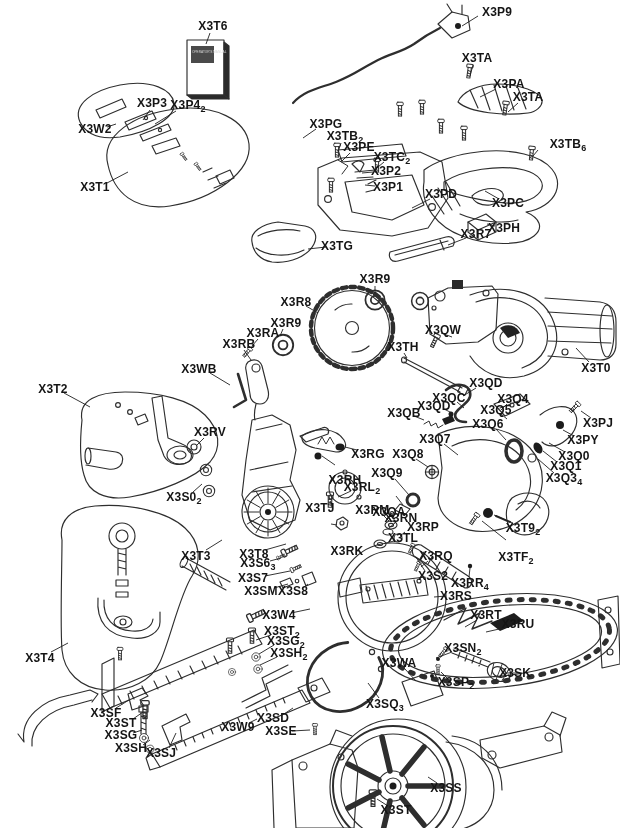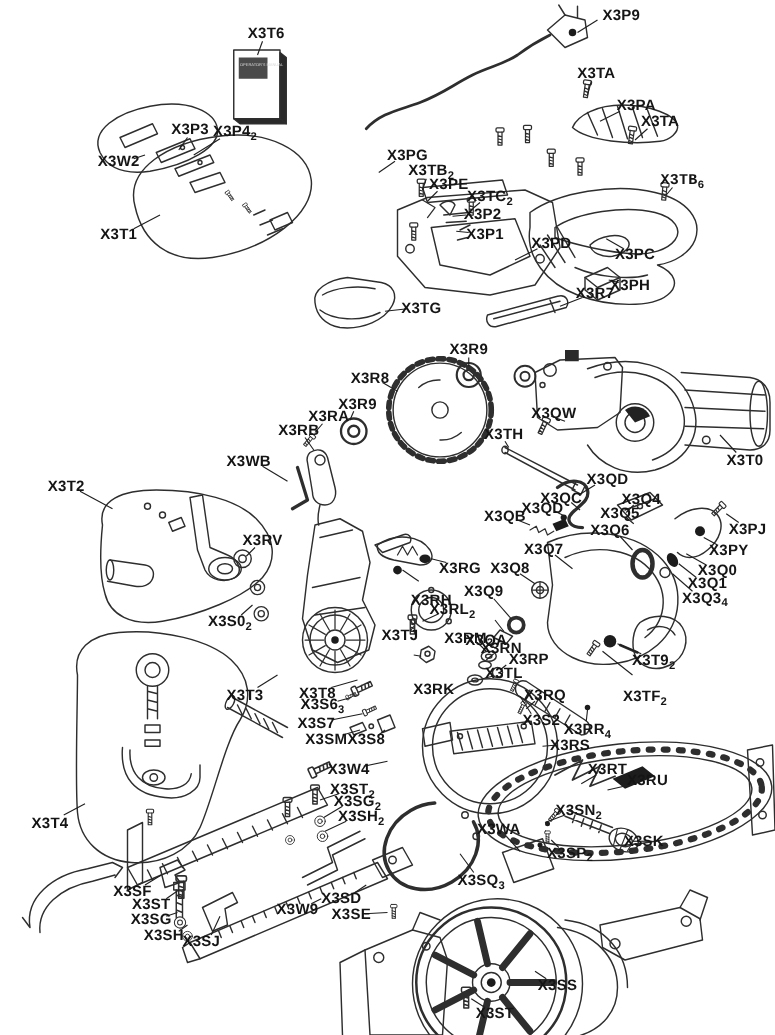--- a/index.html
+++ b/index.html
@@ -455,21 +455,21 @@
       <span class="part-label" style="left: 213px; top: 26px;">X3T6</span>
       <span class="part-label" style="left: 497px; top: 12px;">X3P9</span>
       <span class="part-label" style="left: 477px; top: 58px;">X3TA</span>
       <span class="part-label" style="left: 509px; top: 84px;">X3PA</span>
       <span class="part-label" style="left: 528px; top: 97px;">X3TA</span>
       <span class="part-label" style="left: 152px; top: 103px;">X3P3</span>
       <span class="part-label" style="left: 188px; top: 105px;">X3P4<sub>2</sub></span>
       <span class="part-label" style="left: 326px; top: 124px;">X3PG</span>
       <span class="part-label" style="left: 95px; top: 129px;">X3W2</span>
       <span class="part-label" style="left: 345px; top: 136px;">X3TB<sub>2</sub></span>
-      <span class="part-label" style="left: 546px; top: 144px; font-family: Liberation Mono, monospace;">X3TB<sub>6</sub></span>
+      <span class="part-label" style="left: 568px; top: 144px;">X3TB<sub>6</sub></span>
       <span class="part-label" style="left: 359px; top: 147px;">X3PE</span>
       <span class="part-label" style="left: 392px; top: 157px;">X3TC<sub>2</sub></span>
       <span class="part-label" style="left: 386px; top: 171px;">X3P2</span>
       <span class="part-label" style="left: 388px; top: 187px;">X3P1</span>
       <span class="part-label" style="left: 95px; top: 187px;">X3T1</span>
       <span class="part-label" style="left: 441px; top: 194px;">X3PD</span>
       <span class="part-label" style="left: 508px; top: 203px;">X3PC</span>
       <span class="part-label" style="left: 504px; top: 228px;">X3PH</span>
       <span class="part-label" style="left: 476px; top: 234px;">X3R7</span>
       <span class="part-label" style="left: 337px; top: 246px;">X3TG</span>

